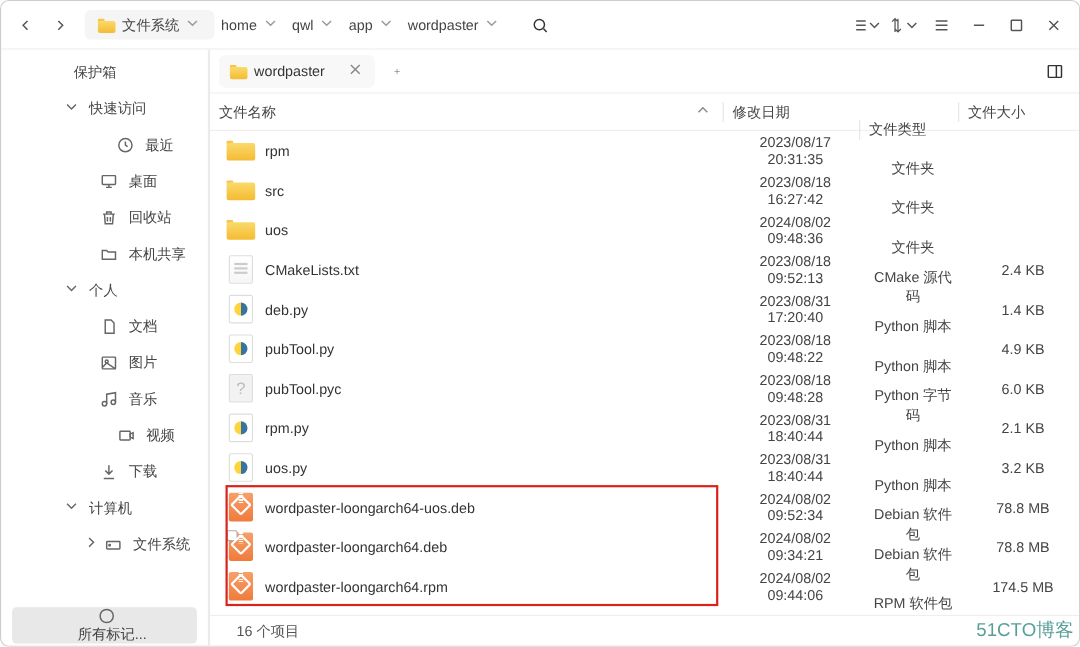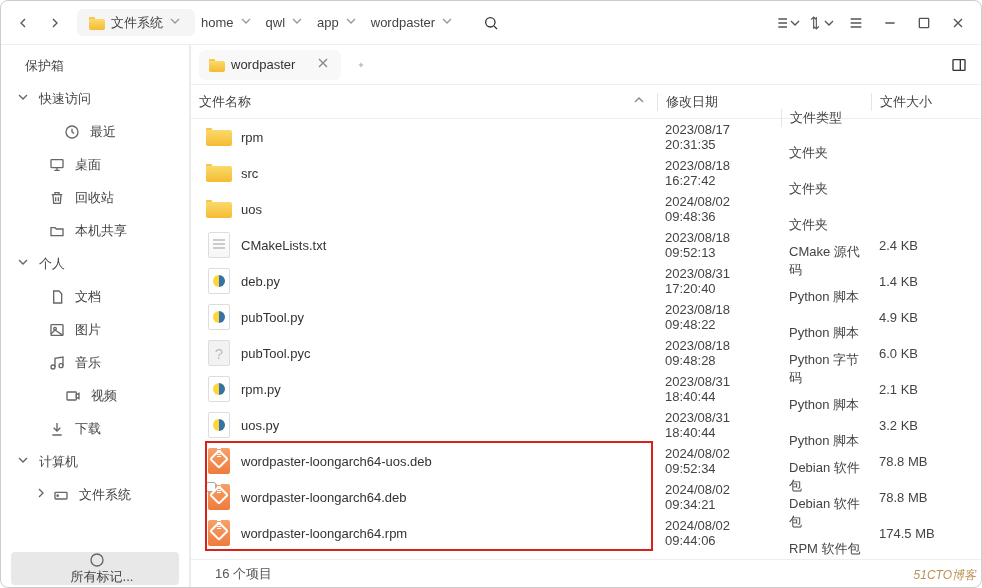--- a/index.html
+++ b/index.html
@@ -17,21 +17,21 @@
 .plain-crumb { display: flex; align-items: center; padding: 0 6px; color: #444; cursor: pointer; }
 .plain-crumb .chev { margin-left: 4px; color: #999; }
 .search-btn { width: 32px; height: 32px; display: flex; align-items: center; justify-content: center; margin-left: 14px; border-radius: 6px; cursor: pointer; }
 .spacer { flex: 1; }
 .win-ctrl-group { display: flex; align-items: center; }
 .win-btn { width: 34px; height: 28px; display: flex; align-items: center; justify-content: center; color: #555; cursor: pointer; border-radius: 4px; }
 
 
 .body { display: flex; flex: 1; min-height: 0; }
 .sidebar { width: 190px; border-right: 2px solid #ebebeb; display: flex; flex-direction: column; padding-top: 4px; position: relative; }
-.side-item { display: flex; align-items: center; height: 33px; padding-left: 24px; color: #444; cursor: pointer; }
+.side-item { display: flex; align-items: center; height: 33px; padding-left: 24px; color: #444; cursor: pointer; margin-left: 42px; }
 .side-item.group { padding-left: 14px; padding-right: 10px; }
 .side-item.group .chev { margin-right: 8px; color: #666; }
 .side-item.sub > .chev { margin-right: 8px; color: #666; width: 12px; }
 .side-item .ico { width: 16px; height: 16px; display: inline-flex; align-items: center; justify-content: center; margin-right: 10px; color: #666; }
 .side-item.active { background: #e8e8e8; border-radius: 4px; margin: 2px 10px; padding-left: 14px; flex-direction: column; }
 .side-bottom { margin-top: auto; }
 
 
 .main { flex: 1; display: flex; flex-direction: column; min-width: 0; }
 .tabbar { display: flex; align-items: center; height: 40px; border-bottom: 1px solid #efefef; padding: 0 8px; }
@@ -42,29 +42,29 @@
 .tabbar .right-ctrl { margin-left: auto; }
 .grid-toggle { width: 28px; height: 28px; display: flex; align-items: center; justify-content: center; cursor: pointer; }
 
 .cols { display: flex; align-items: center; height: 34px; border-bottom: 1px solid #eee; padding-left: 8px; color: #444; }
 .col-name { flex: 0 0 458px; display: flex; align-items: center; }
 .col-name .sort { margin-left: auto; margin-right: 10px; color: #888; }
 .col-date { flex: 0 0 124px; border-left: 1px solid #e5e5e5; padding-left: 8px; }
 .col-type { flex: 0 0 90px; border-left: 1px solid #e5e5e5; padding-left: 8px; margin-top: 32px; }
 .col-size { flex: 1; border-left: 1px solid #e5e5e5; padding-left: 8px; }
 
-.file-list { flex: 1; overflow-y: auto; position: relative; }
+.file-list { flex: 1; overflow-y: auto; position: relative; text-align: center; }
 .row { display: flex; align-items: center; height: 36px; padding-left: 8px; cursor: pointer; }
 .row .col-name { display: flex; align-items: center; }
 .row .file-ico { width: 28px; height: 28px; display: inline-flex; align-items: center; justify-content: center; margin-right: 8px; margin-left: 6px; }
 .row .col-date, .row .col-type, .row .col-size { border: none; color: #444; }
 .highlight-box { position: absolute; left: 14px; width: 448px; border: 2px solid #d9221a; pointer-events: none; }
 .statusbar { height: 28px; border-top: 1px solid #eee; display: flex; align-items: center; padding-left: 24px; color: #555; }
 
-.watermark { position: absolute; right: 6px; bottom: 4px; color: #a16207; font-size: 12px; pointer-events: none; font-style: italic; opacity: 0.7; }
+.watermark { position: absolute; right: 6px; bottom: 4px; color: #0f766e; font-size: 17px; pointer-events: none; opacity: 0.7; }
 
 
 .folder-ico { position: relative; }
 .folder-ico::before { content: ''; position: absolute; left: 0; top: 2px; width: 6px; height: 3px; background: #f7c54a; border-radius: 1px 1px 0 0; }
 .folder-ico::after { content: ''; position: absolute; left: 0; top: 4px; width: 100%; height: 72%; background: linear-gradient(#fada6b, #f5bb32); border-radius: 2px; }
 .folder-ico.big { width: 26px; height: 22px; }
 .textfile-ico { width: 22px; height: 26px; background: linear-gradient(#fff, #f6f6f6); border: 1px solid #ddd; border-radius: 2px; position: relative; }
 .textfile-ico::after { content: ''; position: absolute; left: 4px; top: 6px; width: 12px; height: 2px; background: #ccc; box-shadow: 0 4px 0 #ccc, 0 8px 0 #ccc; }
 .pyfile-ico { width: 22px; height: 26px; background: #fff; border: 1px solid #ddd; border-radius: 2px; display: flex; align-items: center; justify-content: center; }
 .pyfile-ico::after { content: ''; width: 12px; height: 12px; border-radius: 50%; background: conic-gradient(#3772a4 0 50%, #ffd43b 50% 100%); }

